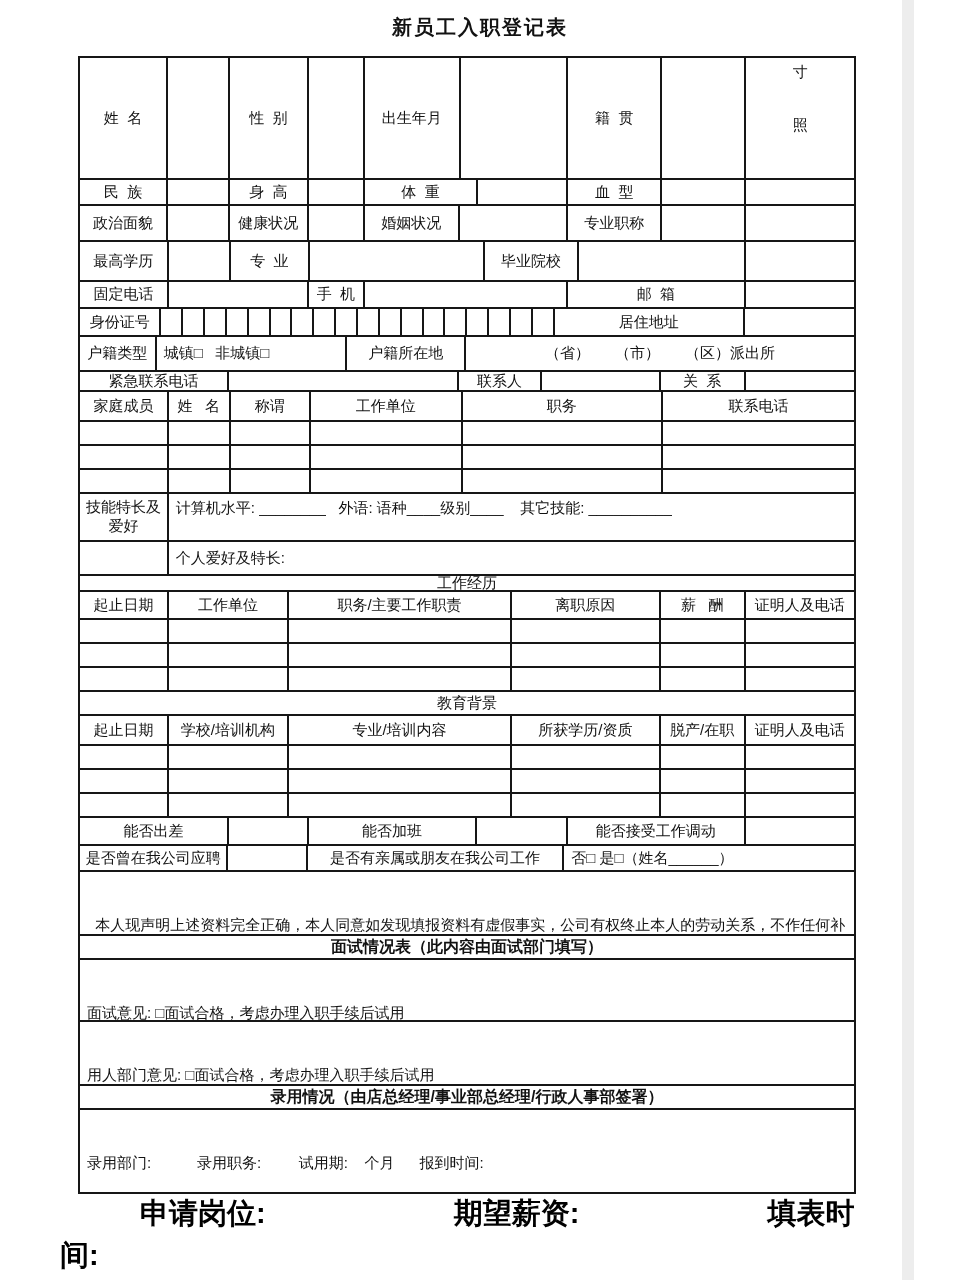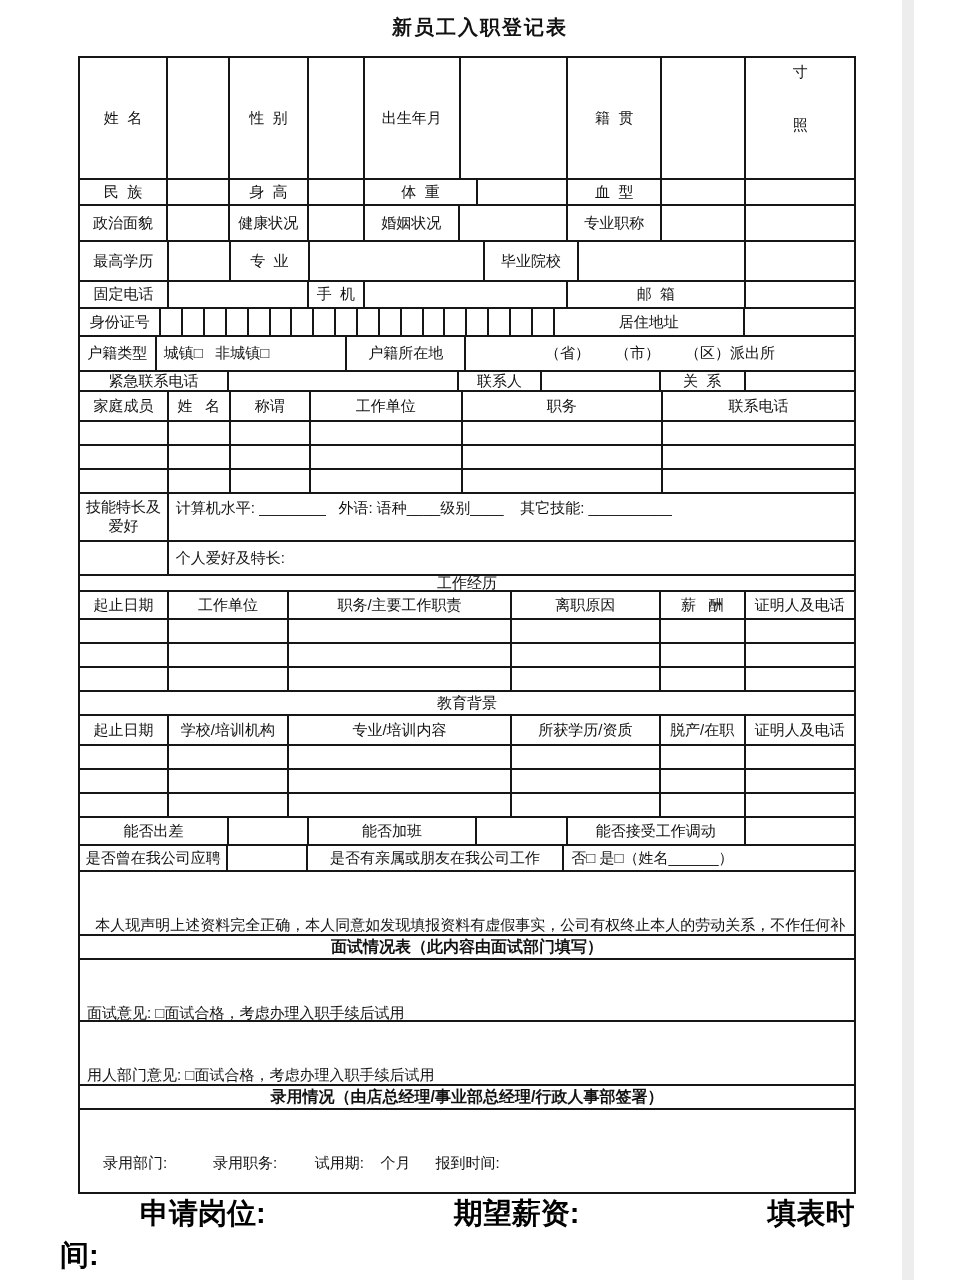--- a/index.html
+++ b/index.html
@@ -11,21 +11,21 @@
   }
   .page-title {
     position:absolute; top:14px; left:0; width:960px;
     text-align:center; font-size:20px; font-weight:bold; letter-spacing:2px;
   }
   .tbl {
     position:absolute; left:78px; top:56px; width:778px;
     border:2px solid #161616; background:#fff;
   }
   .row { display:flex; border-bottom:2px solid #161616; }
-  .tbl .row:last-child { border-bottom:none;padding-left:16px; }
+  .tbl .row:last-child { border-bottom:none; }
   .c {
     border-right:2px solid #161616;
     display:flex; align-items:center; justify-content:center;
     text-align:center; font-size:15px; line-height:1.25;
     white-space:pre-wrap; overflow:hidden; min-width:0;
   }
   .c:last-child { border-right:none; }
   .l { justify-content:flex-start; text-align:left; padding-left:7px; }
   .t { align-items:flex-start; padding-top:5px; }
   .b { font-weight:bold; font-size:16px; }

